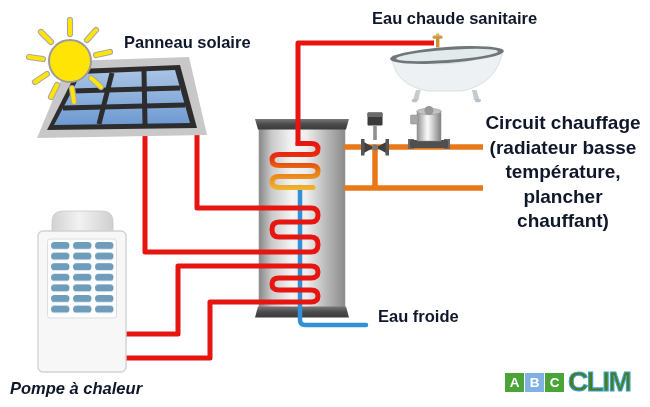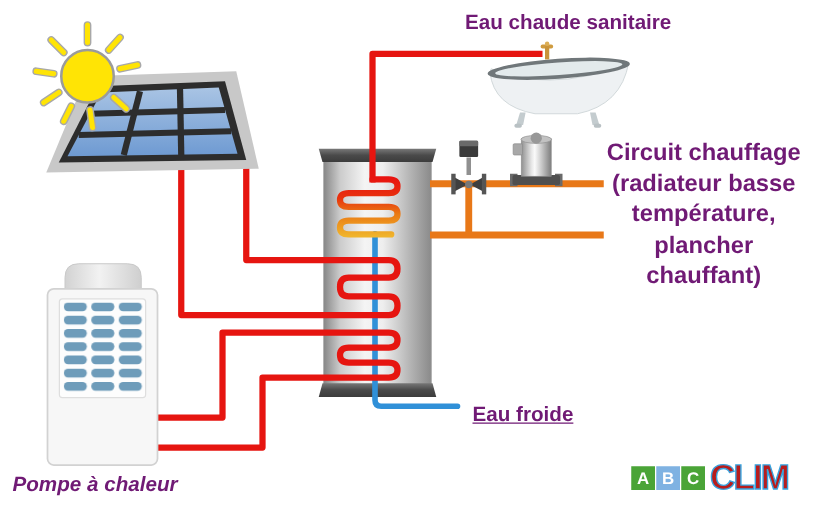--- a/index.html
+++ b/index.html
@@ -2,34 +2,34 @@
 <html><head>
 <meta charset="utf-8">
 <style>
   html,body{margin:0;padding:0;background:#fff;}
   #stage{
     position:relative;width:650px;height:407px;background:#ffffff;overflow:hidden;
     font-family:"Liberation Sans", sans-serif;
   }
   #scene{position:absolute;left:0;top:0;}
   .lbl{
-    position:absolute;font-weight:bold;color:#701a75;font-size:16.5px;
+    position:absolute;font-weight:bold;color:#0f172a;font-size:16.5px;
     white-space:pre-line;letter-spacing:0px;line-height:20px;
   }
   .lbl.center{text-align:center;}
   #circuit-label{width:172px;line-height:24.5px;font-size:19px;}
   #logo{position:absolute;left:505px;top:369px;display:flex;align-items:center;height:26px;}
   .sq{
     width:19px;height:19px;margin-right:1px;display:flex;align-items:center;justify-content:center;
     color:#fff;font-weight:bold;font-size:13.5px;line-height:19px;
   }
   .sq-green{background:#4aa437;}
   .sq-blue{background:#7fb2e2;}
   #logo-suffix{
-    color:#b91c1c;font-size:28px;font-weight:bold;letter-spacing:-1.5px;margin-left:3px;
+    color:#4d7c0f;font-size:28px;font-weight:bold;letter-spacing:-1.5px;margin-left:3px;
     -webkit-text-stroke:1.1px #38a3de;line-height:26px;
   }
 </style>
 </head>
 <body>
 
 <div id="stage">
 
   <svg id="scene" width="650" height="407" viewBox="0 0 650 407">
     <defs>
@@ -170,27 +170,28 @@
         <line x1="43" y1="59" x2="29" y2="57"></line>
           <line x1="47" y1="74" x2="35" y2="82"></line>
         <line x1="57" y1="85" x2="51" y2="97"></line>
           <line x1="72" y1="88" x2="74" y2="102"></line>
         <line x1="91" y1="78" x2="101" y2="87"></line>
       </g>
       <circle cx="70" cy="61" r="21" fill="#ffe405" stroke="#9b9b9b" stroke-width="2"></circle>
     </g>
   </svg>
 
+  <div class="lbl" style="left:124px;top:32px;">Panneau solaire</div>
   <div class="lbl" style="left:372px;top:8px;">Eau chaude sanitaire</div>
   <div class="lbl center" id="circuit-label" style="left:477px;top:111px;">Circuit chauffage
 (radiateur basse
 température,
 plancher
 chauffant)</div>
-  <div class="lbl" style="left:378px;top:322px;text-decoration:underline;">Eau froide</div>
+  <div class="lbl" style="left:378px;top:306px;">Eau froide</div>
   <div class="lbl" style="left:10px;top:378px;font-style:italic;">Pompe à chaleur</div>
 
   <div id="logo">
     <span class="sq sq-green">A</span>
     <span class="sq sq-blue">B</span>
     <span class="sq sq-green">C</span>
     <span id="logo-suffix">CLIM</span>
   </div>
 
 </div>

